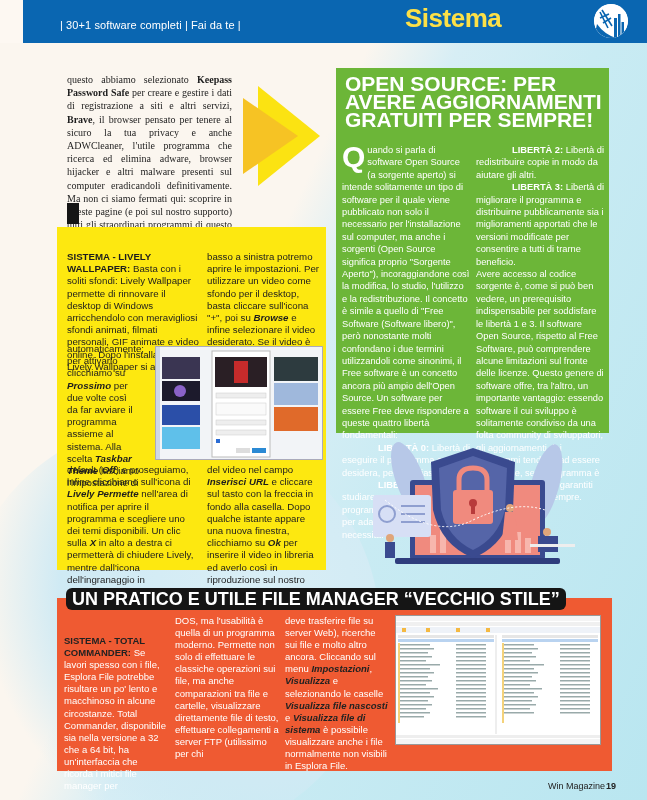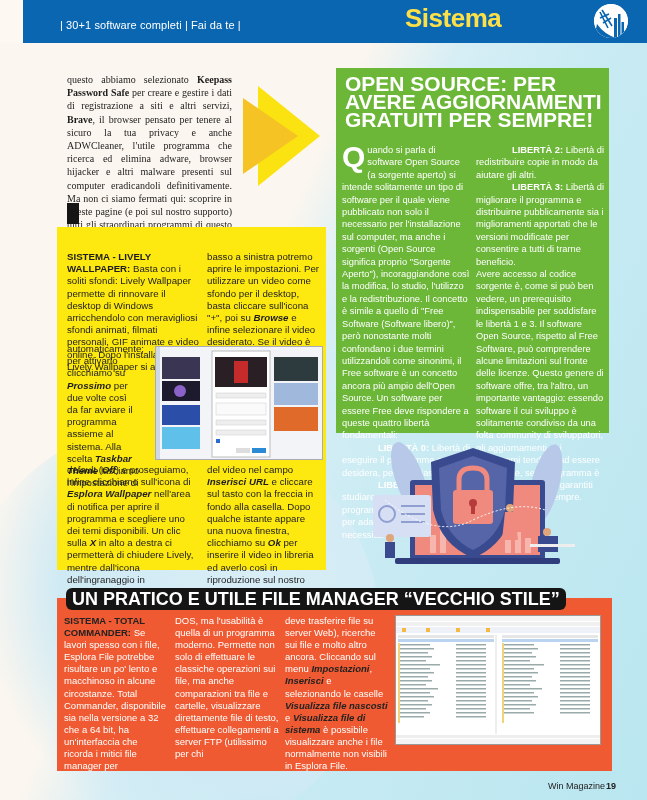--- a/index.html
+++ b/index.html
@@ -44,21 +44,21 @@
   .ycol2 { left: 150px; top: 24px; width: 115px; }
   .ycol2c { left: 150px; top: 237px; width: 115px; }
   .shot { position: absolute; left: 98px; top: 119px; width: 168px; height: 114px; background: #f1f3f6; border: 1px solid #aab; }
 
   
   .otitle { position: absolute; left: 66px; top: 588px; background: #151515; color: #fff; font-weight: bold; font-size: 18px; line-height: 18px; padding: 2px 6px; white-space: nowrap; border-radius: 6px; }
   .orange { position: absolute; left: 57px; top: 598px; width: 555px; height: 173px; background: #ef5a32; }
   .orange .col { position: absolute; top: 17px; font-size: 9.5px; line-height: 12.1px; color: #fff; }
   .orange b { font-weight: bold; color: #222; }
   .orange i { font-weight: bold; font-style: italic; color: #222; }
-  .ocol1 { left: 7px; width: 105px; }
+  .ocol1 { left: 7px; width: 105px; margin-top: 20px; }
   .ocol2 { left: 118px; width: 104px; }
   .ocol3 { left: 228px; width: 103px; }
   .tc { position: absolute; left: 338px; top: 17px; width: 206px; height: 130px; background: #fff; border: 1px solid #999; }
 
   .footer { position: absolute; left: 548px; top: 781px; font-size: 9px; color: #222; }
   .footer .num { font-weight: bold; margin-left: 1px; }
 </style>
 </head>
 <body>
 
@@ -142,21 +142,21 @@
 </div>
 
 <div class="yellow">
   <div class="col ycol1">
     <b>SISTEMA - LIVELY WALLPAPER:</b><span> Basta con i soliti sfondi: Lively Wallpaper permette di rinnovare il desktop di Windows arricchendolo con meravigliosi sfondi animati, filmati personali, GIF animate e video online. Dopo l'installazione Lively Wallpaper si avvia</span>
   </div>
   <div class="col ycol1b">
     <span>automaticamente; per attivarlo clicchiamo su </span><i>Prossimo</i><span> per due volte così da far avviare il programma assieme al sistema. Alla scelta </span><i>Taskbar Theme</i><span> lasciamo l'impostazione di</span>
   </div>
   <div class="col ycol1c">
-    <span>default (</span><i>Off</i><span>) e proseguiamo, infine clicchiamo sull'icona di </span><i>Esplora Wallpaper</i><span> nell'area di notifica per aprire il programma e scegliere uno dei temi disponibili. Un clic sulla </span><i>X</i><span> in alto a destra ci permetterà di chiudere Lively, mentre dall'icona dell'ingranaggio in</span>
+    <span>default (</span><i>Off</i><span>) e proseguiamo, infine clicchiamo sull'icona di </span><i>Lively Permette</i><span> nell'area di notifica per aprire il programma e scegliere uno dei temi disponibili. Un clic sulla </span><i>X</i><span> in alto a destra ci permetterà di chiudere Lively, mentre dall'icona dell'ingranaggio in</span>
   </div>
   <div class="col ycol2">
     <span>basso a sinistra potremo aprire le impostazioni. Per utilizzare un video come sfondo per il desktop, basta cliccare sull'icona "+", poi su </span><i>Browse</i><span> e infine selezionare il video desiderato. Se il video è presente su Internet, ad esempio su YouTube, basta incollare il link</span>
   </div>
   <div class="col ycol2c">
     <span>del video nel campo </span><i>Inserisci URL</i><span> e cliccare sul tasto con la freccia in fondo alla casella. Dopo qualche istante appare una nuova finestra, clicchiamo su </span><i>Ok</i><span> per inserire il video in libreria ed averlo così in riproduzione sul nostro desktop.</span>
   </div>
   <div class="shot">
     <svg width="166" height="112" viewBox="0 0 166 112">
       <rect x="0" y="0" width="166" height="112" fill="#f2f4f7"></rect>
@@ -187,21 +187,21 @@
 </div>
 
 <div class="orange">
   <div class="col ocol1">
     <b>SISTEMA - TOTAL COMMANDER:</b><span> Se lavori spesso con i file, Esplora File potrebbe risultare un po' lento e macchinoso in alcune circostanze. Total Commander, disponibile sia nella versione a 32 che a 64 bit, ha un'interfaccia che ricorda i mitici file manager per</span>
   </div>
   <div class="col ocol2">
     <span>DOS, ma l'usabilità è quella di un programma moderno. Permette non solo di effettuare le classiche operazioni sui file, ma anche comparazioni tra file e cartelle, visualizzare direttamente file di testo, effettuare collegamenti a server FTP (utilissimo per chi</span>
   </div>
   <div class="col ocol3">
-    <span>deve trasferire file su server Web), ricerche sui file e molto altro ancora. Cliccando sul menu </span><i>Impostazioni</i><span>, </span><i>Inserisci</i><span> e selezionando le caselle </span><i>Visualizza file nascosti</i><span> e </span><i>Visualizza file di sistema</i><span> è possibile visualizzare anche i file normalmente non visibili in Esplora File.</span>
+    <span>deve trasferire file su server Web), ricerche sui file e molto altro ancora. Cliccando sul menu </span><i>Impostazioni</i><span>, </span><i>Visualizza</i><span> e selezionando le caselle </span><i>Visualizza file nascosti</i><span> e </span><i>Visualizza file di sistema</i><span> è possibile visualizzare anche i file normalmente non visibili in Esplora File.</span>
   </div>
   <div class="tc">
     <svg width="204" height="128" viewBox="0 0 204 128">
       <rect width="204" height="128" fill="#fff"></rect>
       <rect x="0" y="0" width="204" height="5" fill="#f4f4f4"></rect>
       <rect x="0" y="6" width="204" height="4" fill="#f0f0f0"></rect>
       <rect x="0" y="11" width="204" height="6" fill="#eef2f8"></rect>
       <g fill="#f4b942">
           <rect x="6" y="12" width="4" height="4"></rect>
           <rect x="30" y="12" width="4" height="4"></rect>

